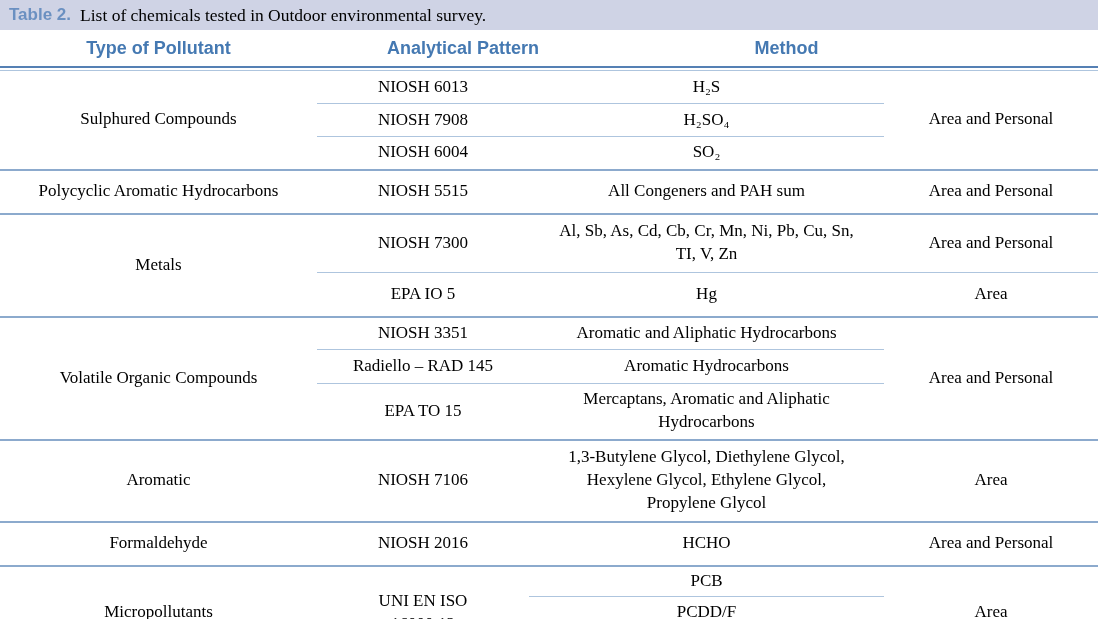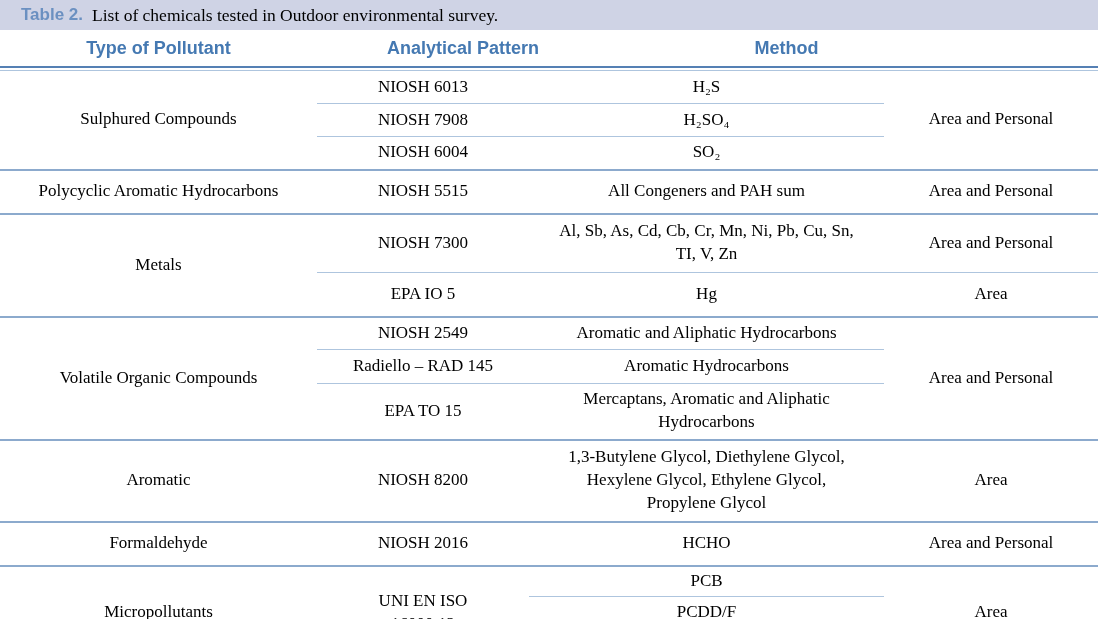--- a/index.html
+++ b/index.html
@@ -11,21 +11,21 @@
     --rule_group:#8caacd;
     --rule_bottom_light:#b4c8dc;
     --body_text:#000000;
   }
   html,body{margin:0;padding:0;background:#ffffff;}
   .page{width:1098px;height:619px;background:#ffffff;overflow:hidden;
         font-family:"Liberation Serif","DejaVu Serif",serif;color:var(--body_text);}
 
   
   .caption-bar{height:30px;background:var(--caption_bar_bg);display:flex;align-items:center;
-               padding-left:21px;box-sizing:border-box;}
+               padding-left:9px;box-sizing:border-box;}
   .caption-label{font-family:"Liberation Sans","DejaVu Sans",sans-serif;font-weight:bold;
                  font-size:17px;color:var(--caption_label);margin-right:9px;}
   .caption-text{font-size:17.5px;color:#000;text-align:right;}
 
   
   .head-row{display:grid;grid-template-columns:317px 212px 355px 214px;height:36px;
             align-items:center;border-bottom:2px solid var(--rule_dark);gap:40px;}
   .head-cell{text-align:center;font-family:"Liberation Sans","DejaVu Sans",sans-serif;
              font-weight:bold;font-size:18px;color:var(--header_text);}
 
@@ -103,37 +103,37 @@
       <td class="sub">Area and Personal</td>
     </tr>
     <tr class="r28">
       <td>EPA IO 5</td>
       <td>Hg</td>
       <td>Area</td>
     </tr>
 
     <tr class="sep r33">
       <td rowspan="3">Volatile Organic Compounds</td>
-      <td class="sub">NIOSH 2549</td>
+      <td class="sub">NIOSH 3351</td>
       <td class="sub">Aromatic and Aliphatic Hydrocarbons</td>
       <td rowspan="3">Area and Personal</td>
     </tr>
     <tr class="r34">
       <td class="sub">Radiello – RAD 145</td>
       <td class="sub">Aromatic Hydrocarbons</td>
     </tr>
     <tr class="r56">
       <td>EPA TO 15</td>
       <td>Mercaptans, Aromatic and Aliphatic
 Hydrocarbons</td>
     </tr>
 
     <tr class="sep r82">
       <td>Aromatic</td>
-      <td>NIOSH 8200</td>
+      <td>NIOSH 7106</td>
       <td>1,3-Butylene Glycol, Diethylene Glycol,
 Hexylene Glycol, Ethylene Glycol,
 Propylene Glycol</td>
       <td>Area</td>
     </tr>
 
     <tr class="sep r28">
       <td>Formaldehyde</td>
       <td>NIOSH 2016</td>
       <td>HCHO</td>

